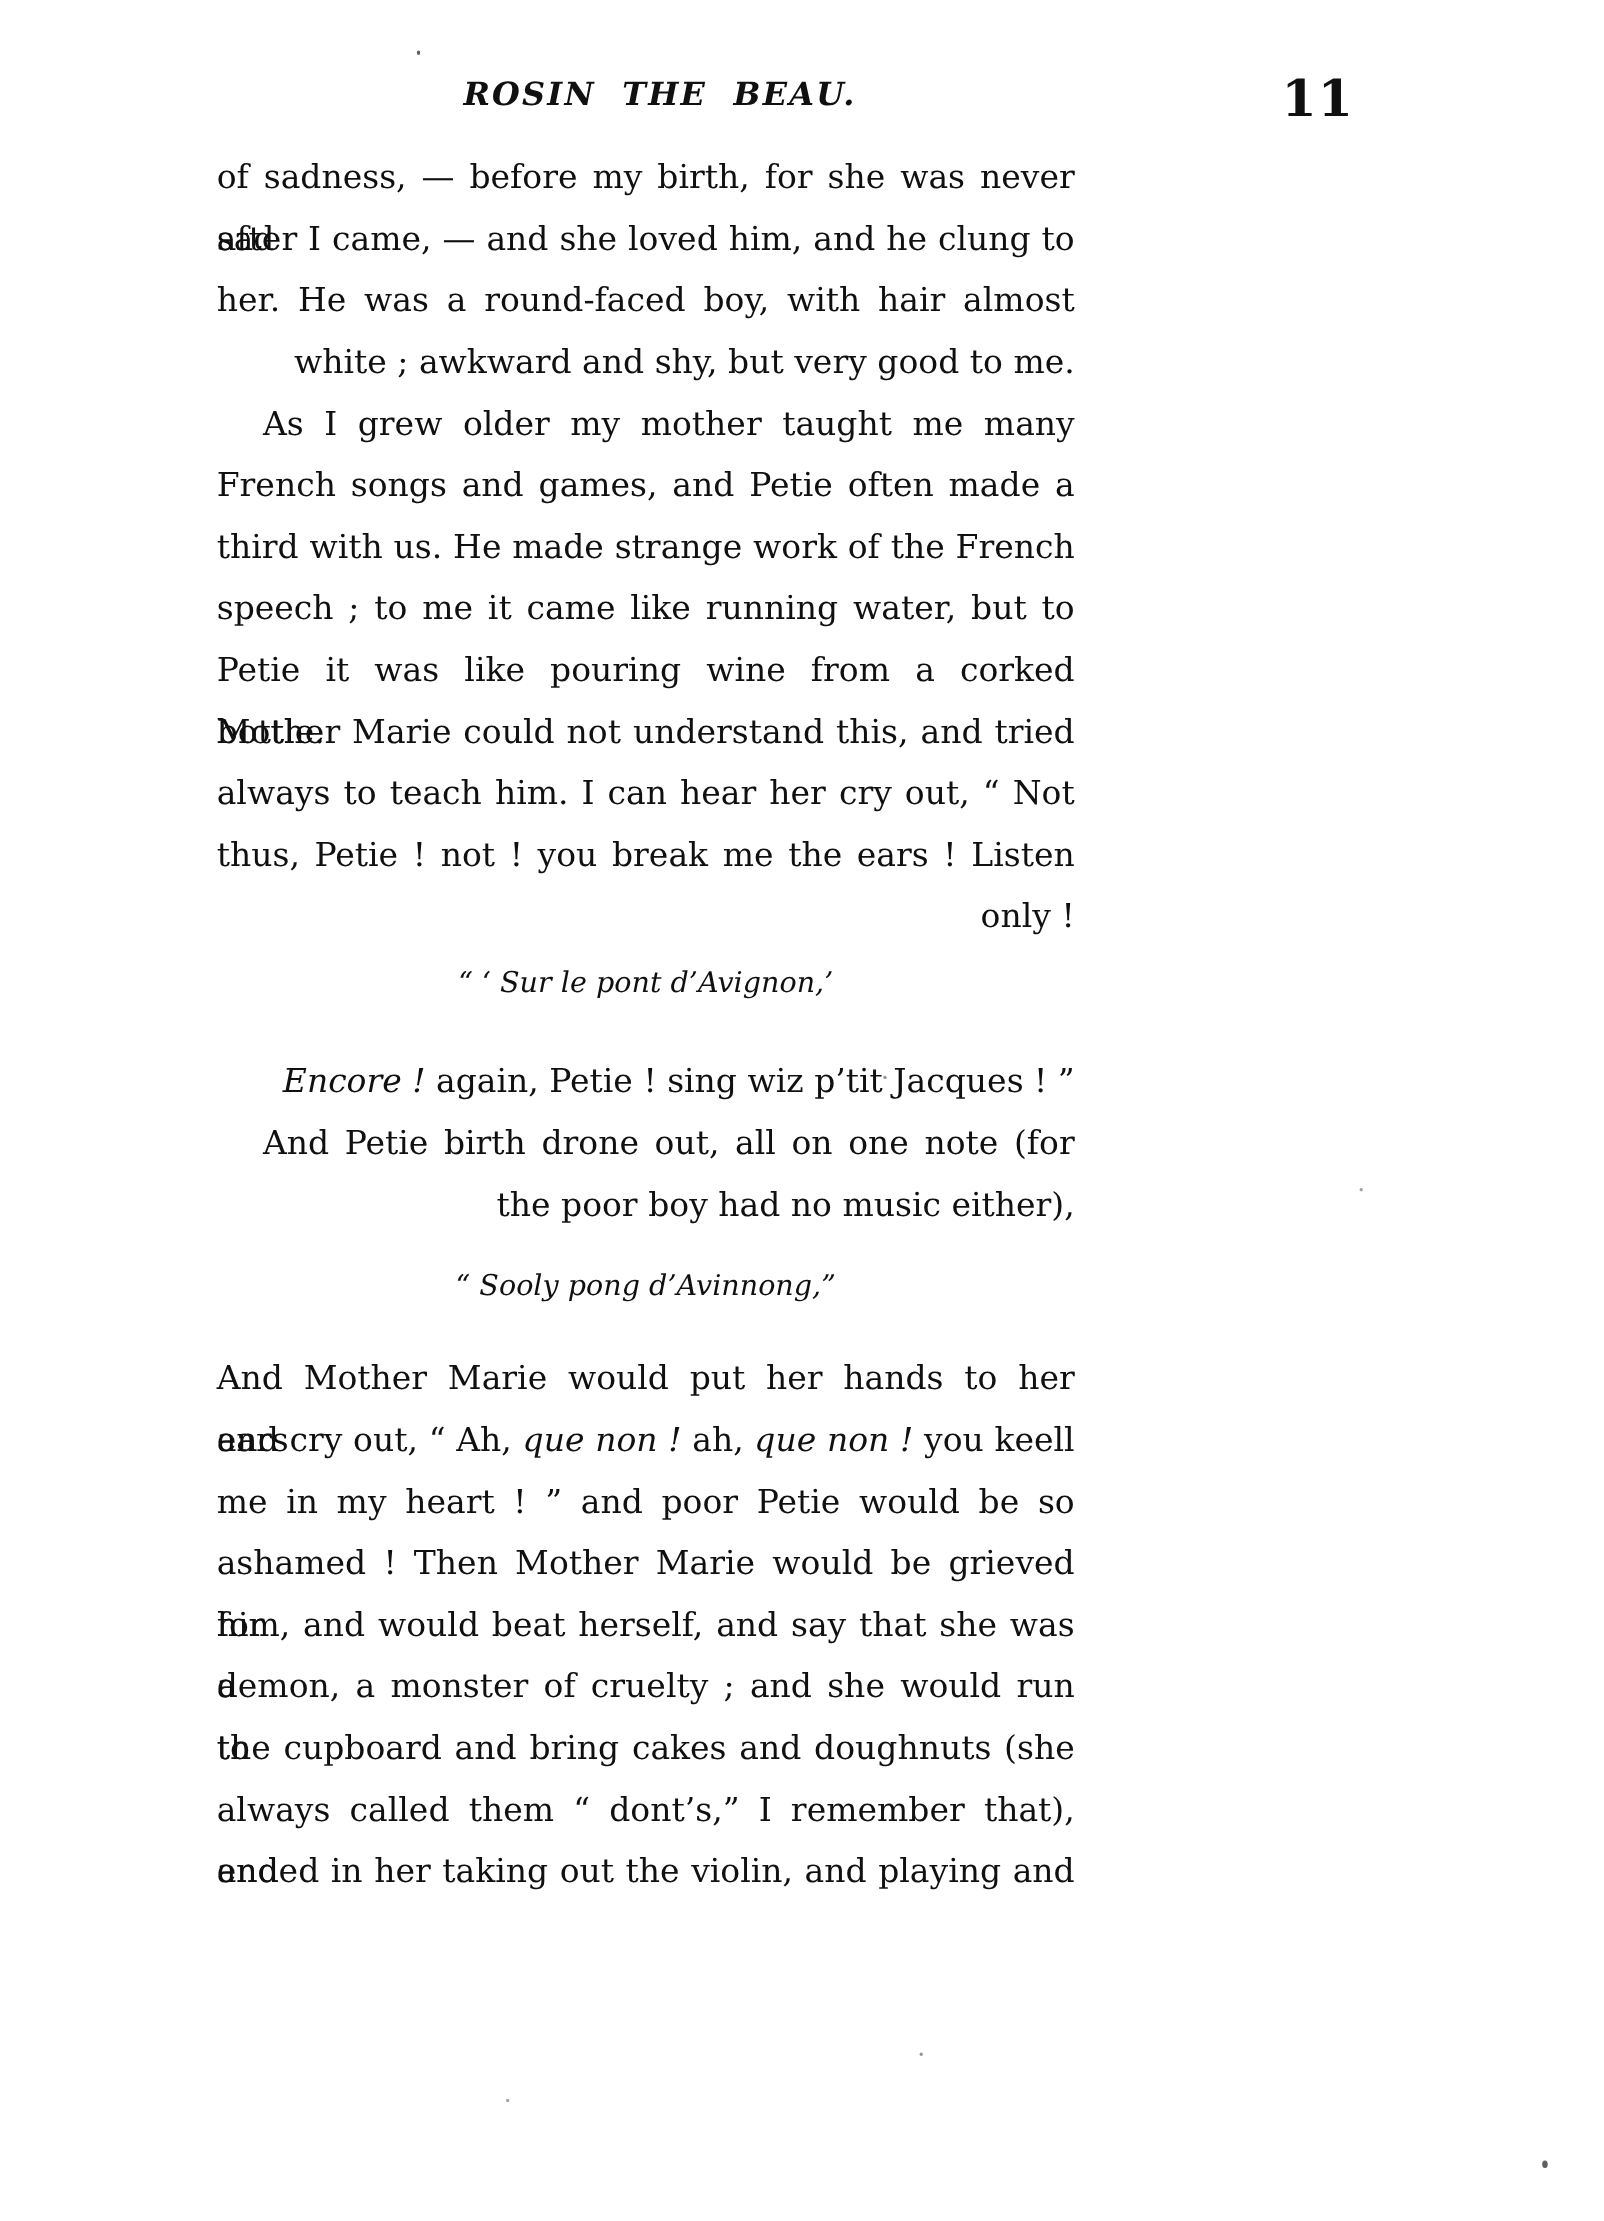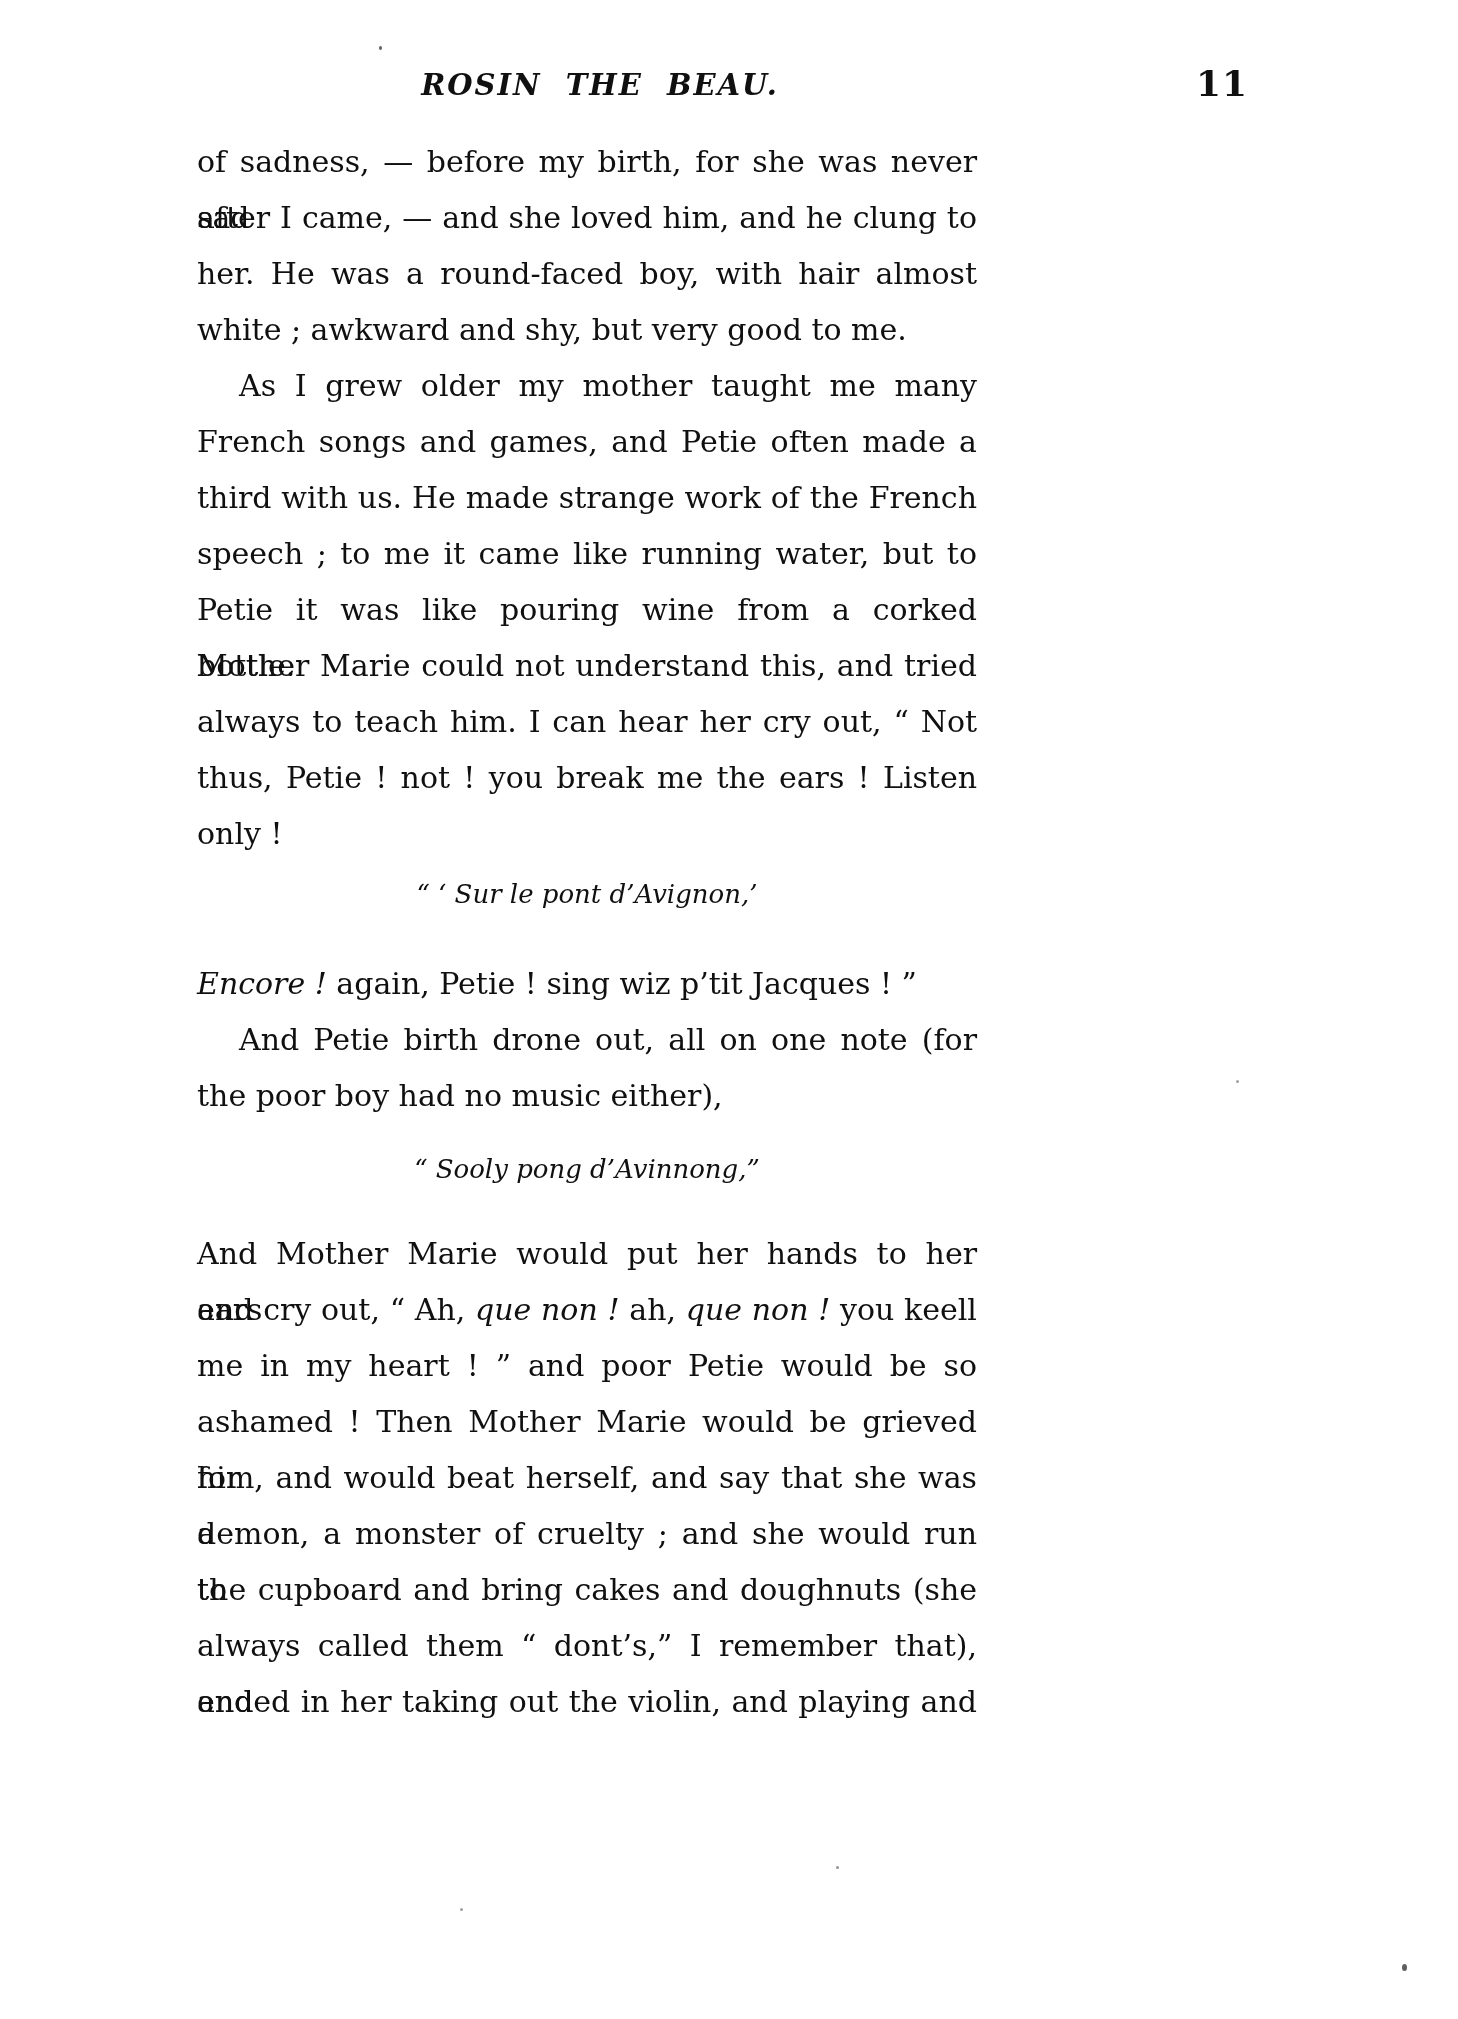--- a/index.html
+++ b/index.html
@@ -28,37 +28,37 @@
     font-style: italic;
     font-weight: 700;
     font-size: 29px;
     letter-spacing: 2px;
     word-spacing: 12px;
     white-space: nowrap;
   }
   .folio {
     position: absolute;
     top: 62px;
-    left: 1196px;
+    left: 1165px;
     font-weight: 700;
-    font-size: 36px;
+    font-size: 46px;
     letter-spacing: 1px;
   }
   
   .page-text {
     position: absolute;
     top: 134px;
     left: 197px;
     width: 780px;
     font-size: 30px;
   }
   .line {
     height: 56px;
     line-height: 56px;
-    text-align: left;
+    text-align: right;
     white-space: normal;
   }
   .line.j {
     text-align: justify;
     text-align-last: justify;
     text-justify: inter-word;
   }
   .line.ind { text-indent: 42px; }
   .block.quote .line {
     text-align: center;

